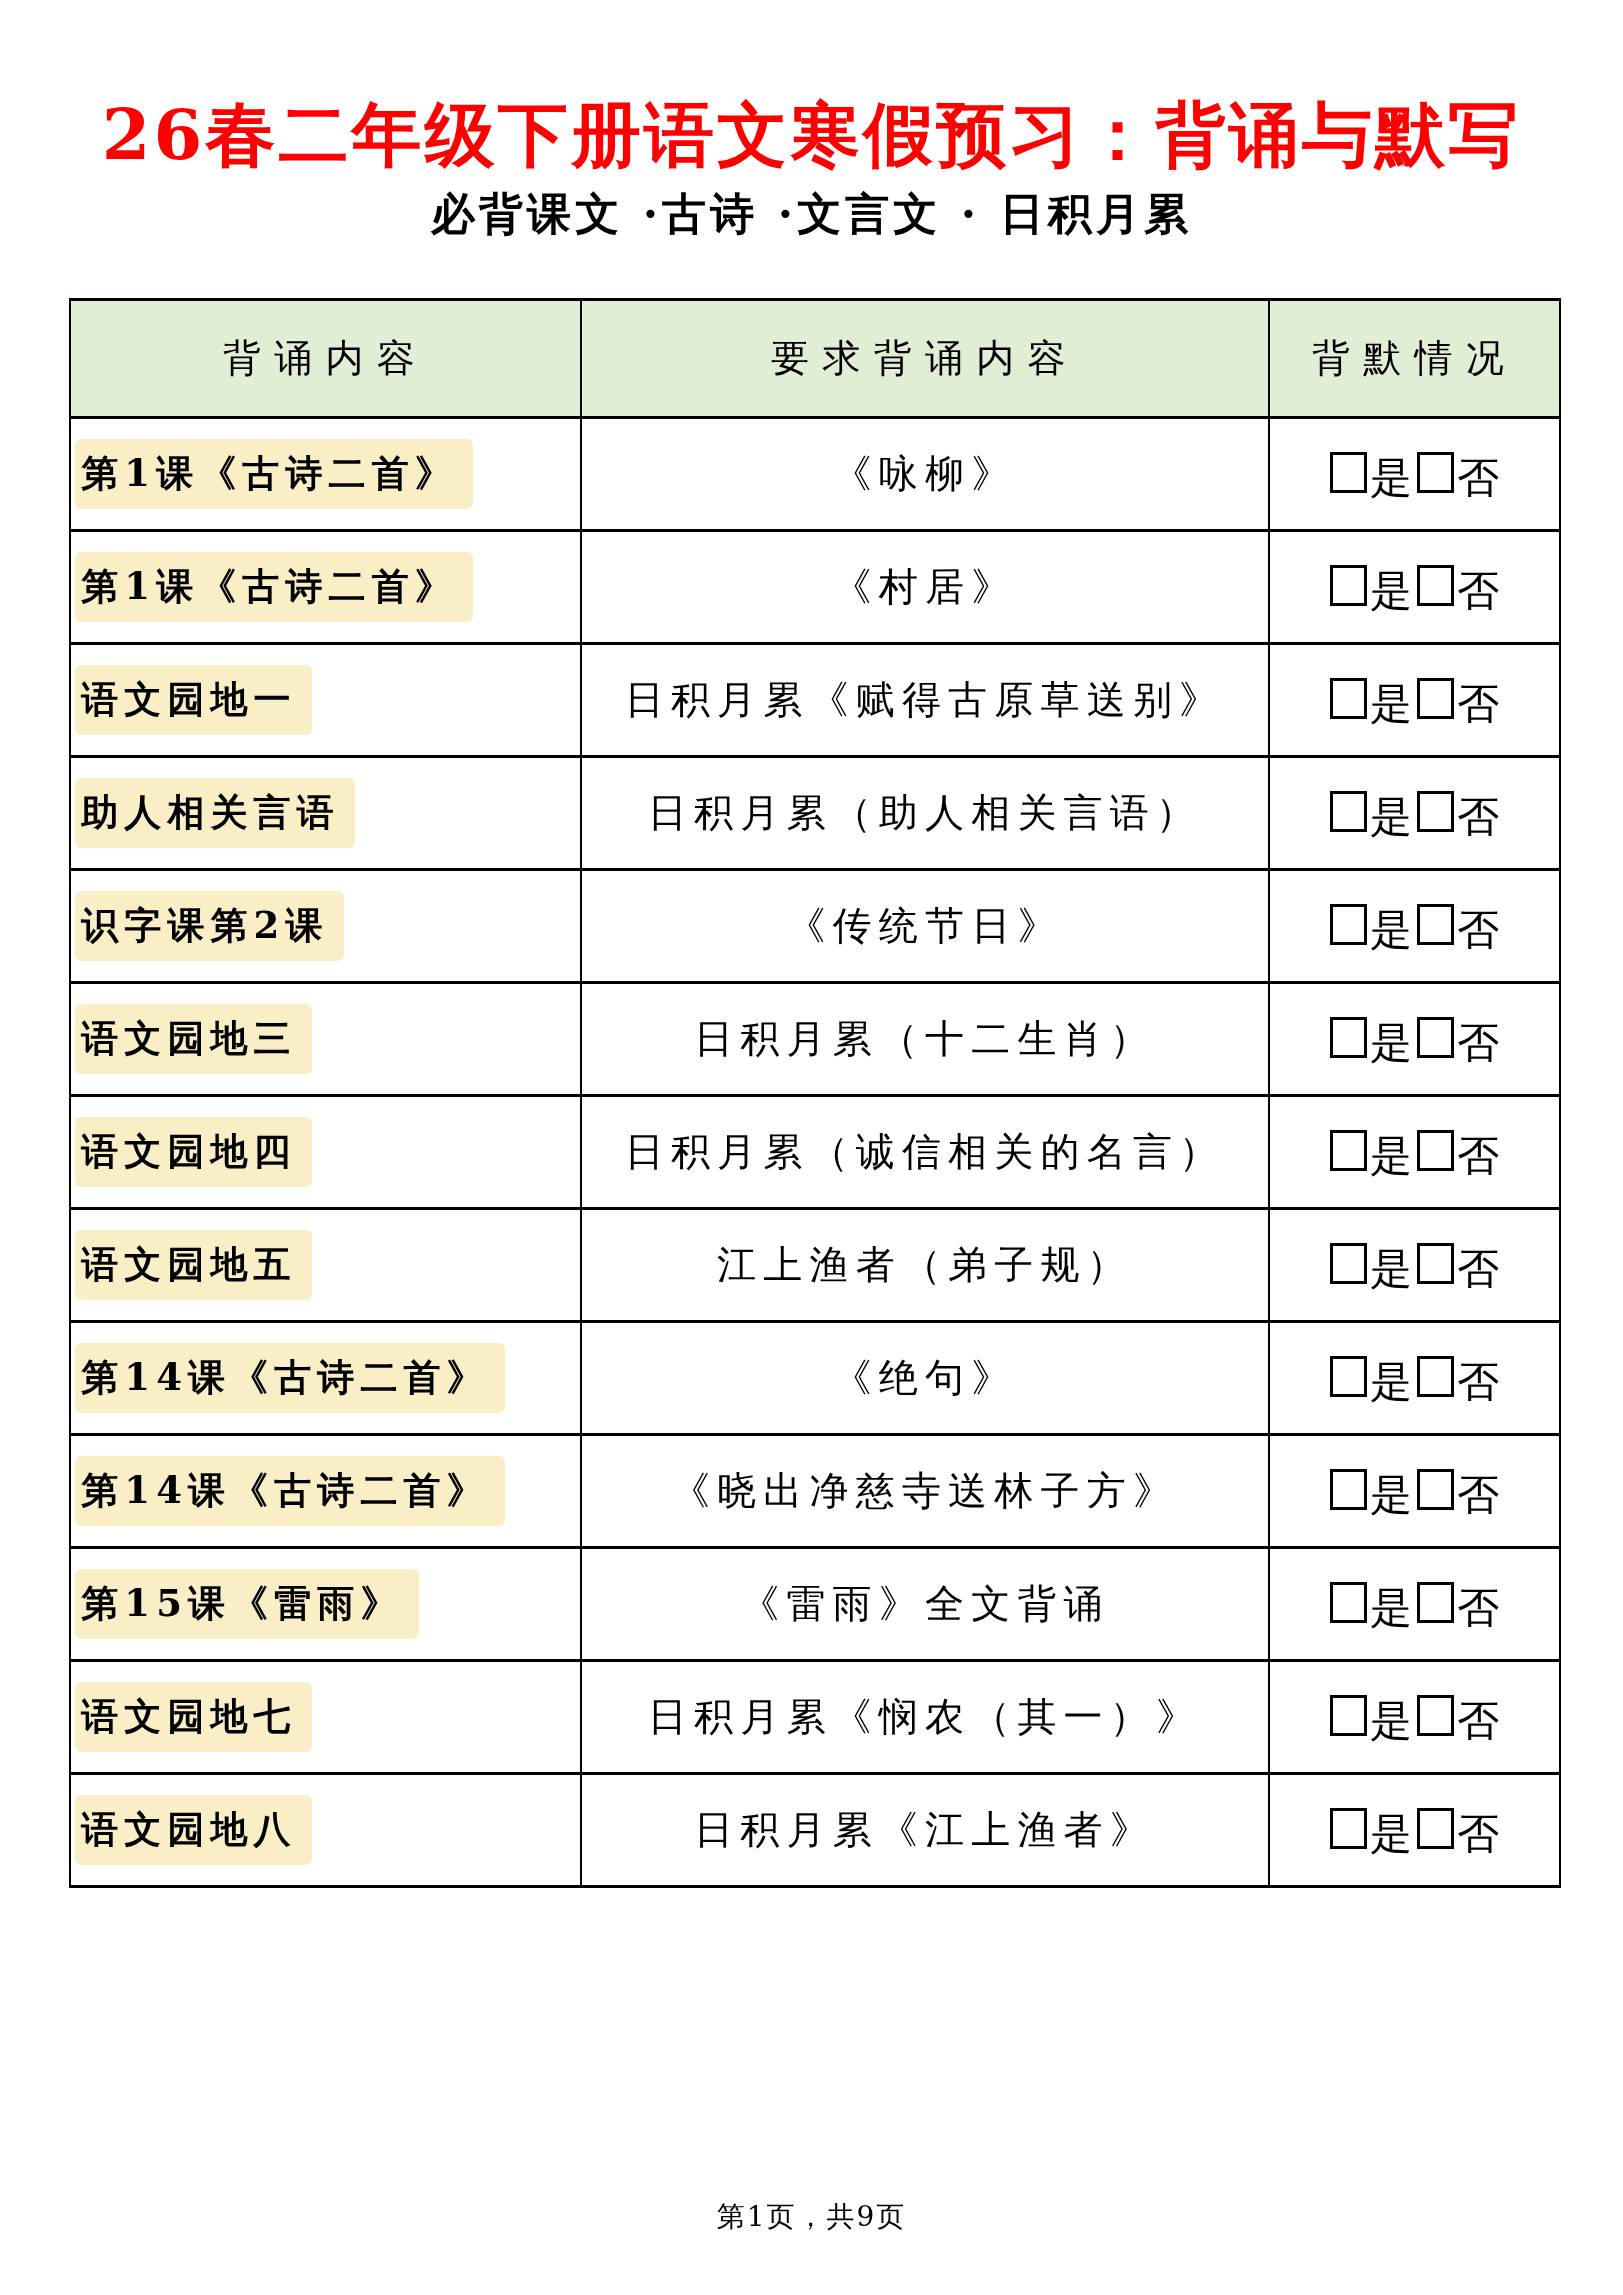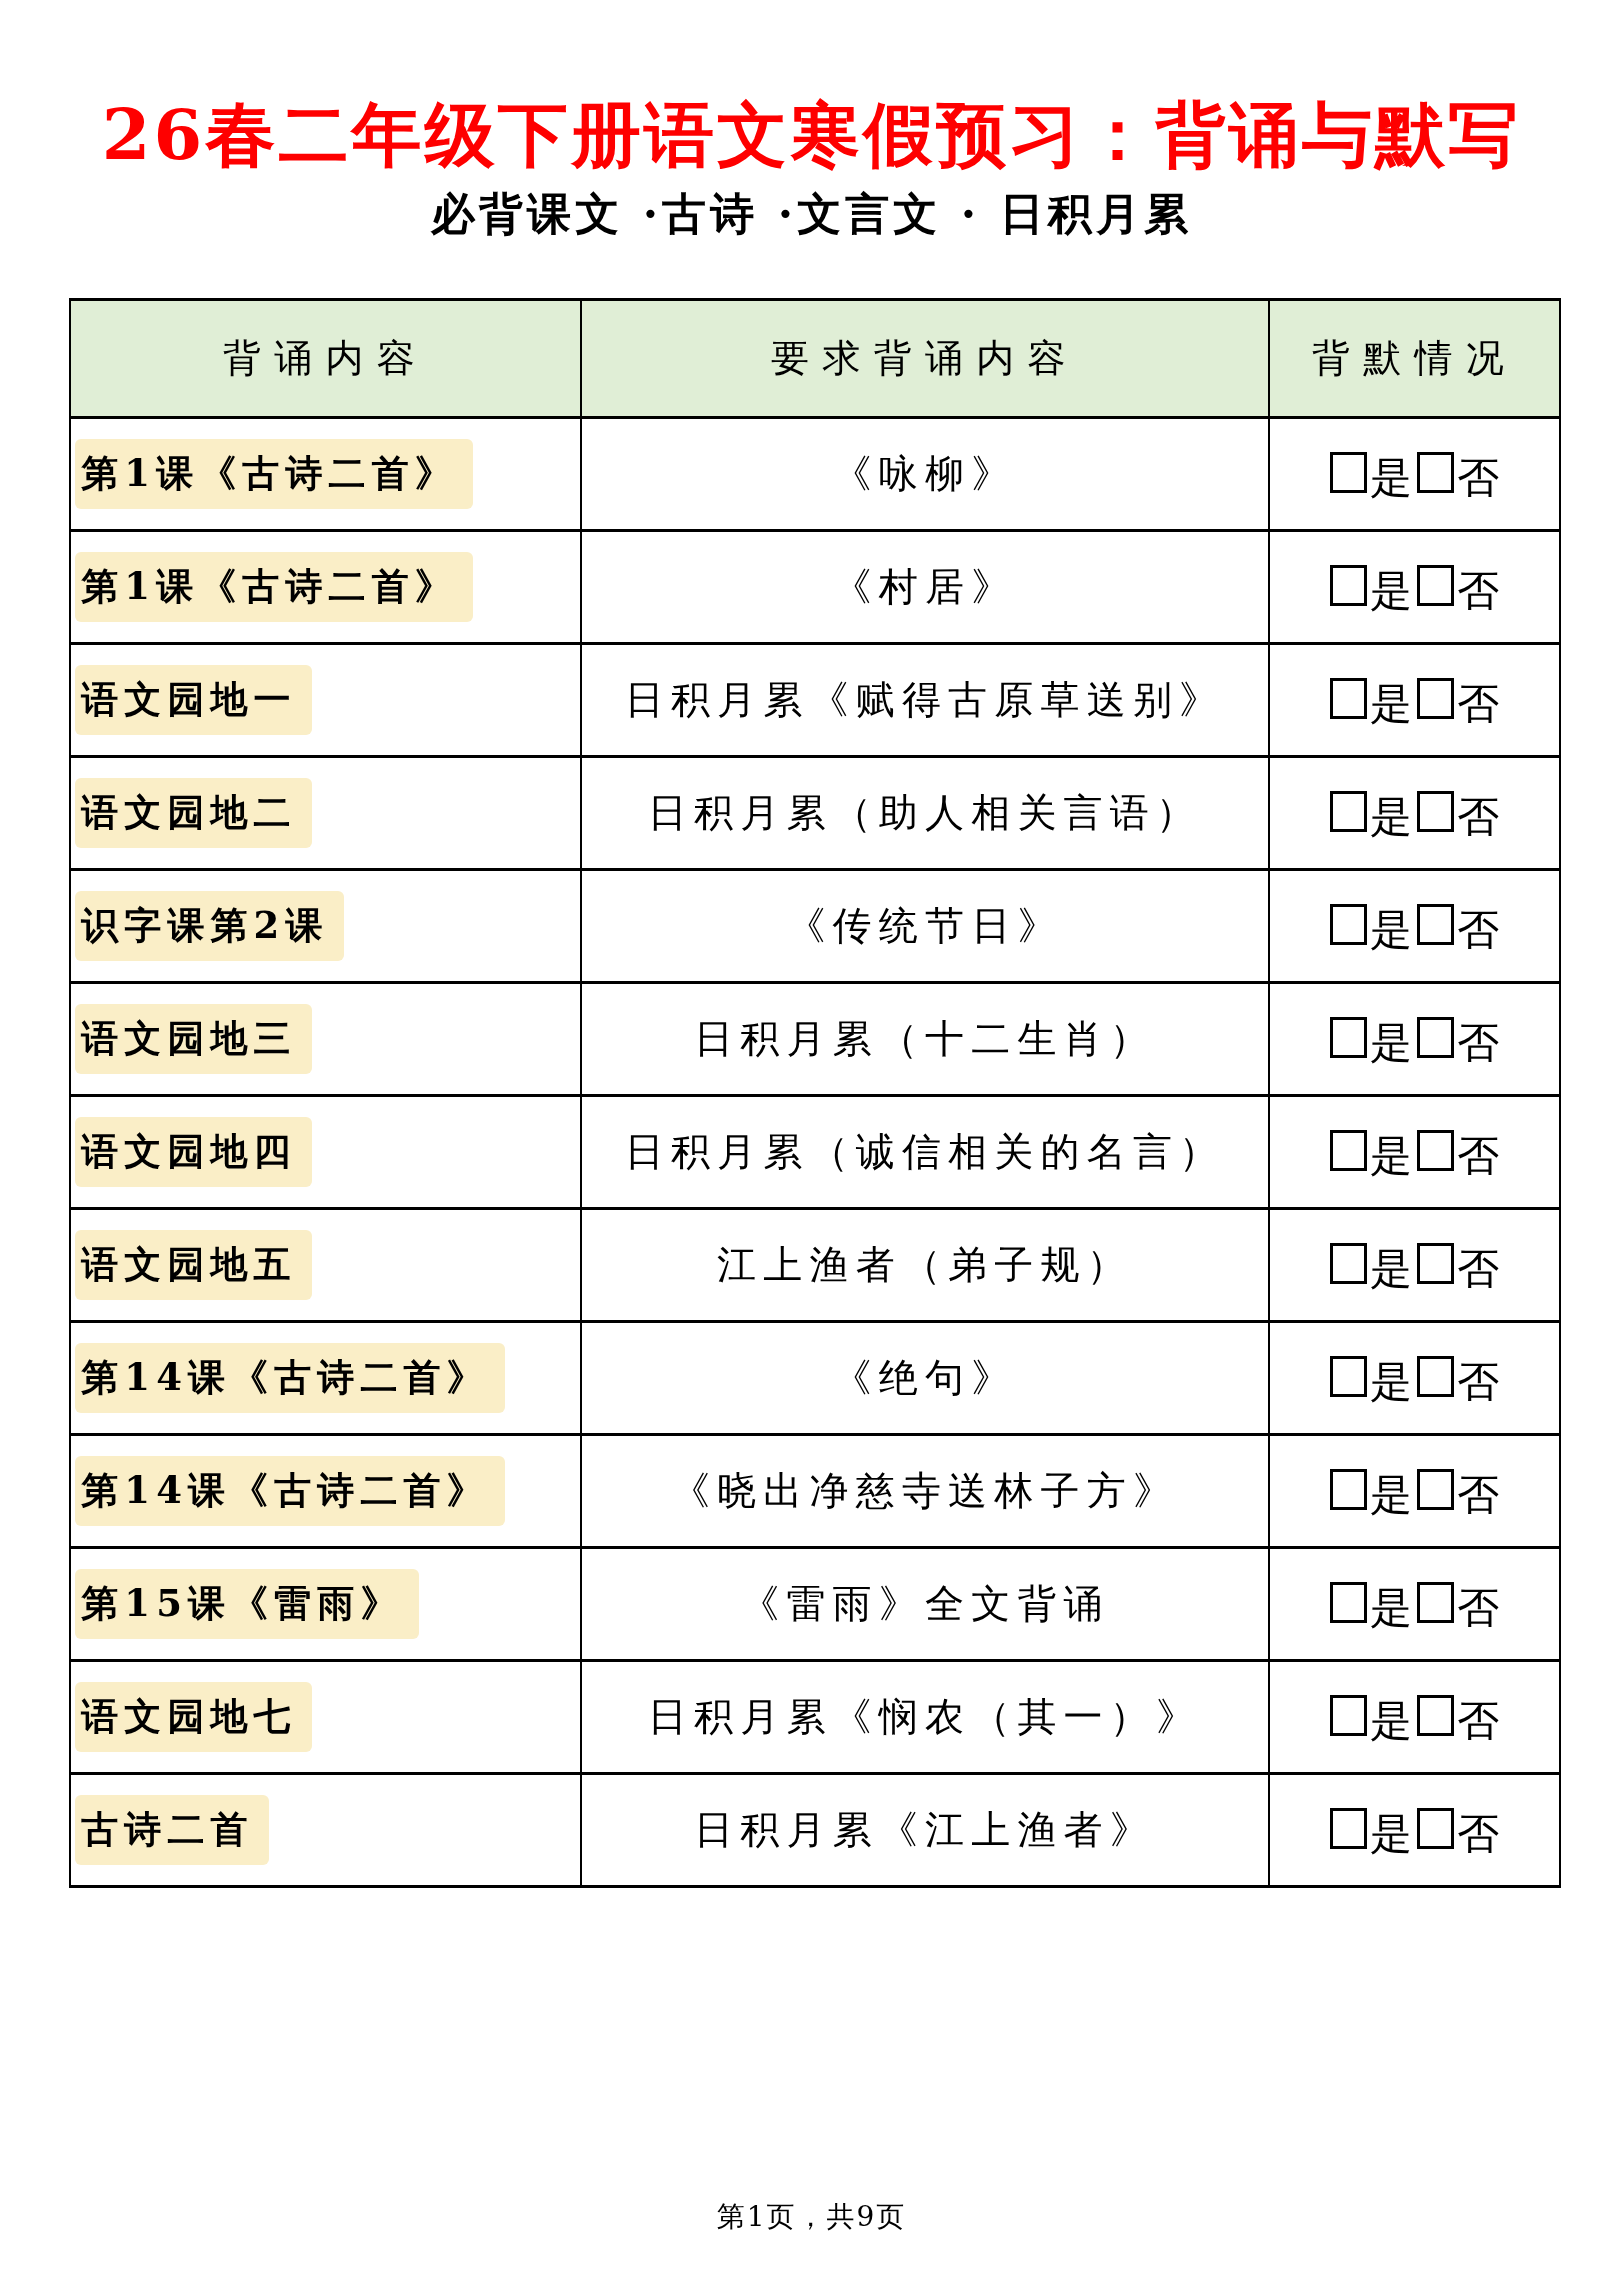--- a/index.html
+++ b/index.html
@@ -159,21 +159,21 @@
     <td class="c1">
       <span class="hl">语文园地一</span>
     </td>
     <td class="c2">日积月累《赋得古原草送别》</td>
     <td class="c3">
       <span class="cbx"></span><span class="cbl">是</span><span class="cbx"></span><span class="cbl">否</span>
     </td>
   </tr>
         <tr>
     <td class="c1">
-      <span class="hl">语文园地二</span>
+      <span class="hl">助人相关言语</span>
     </td>
     <td class="c2">日积月累（助人相关言语）</td>
     <td class="c3">
       <span class="cbx"></span><span class="cbl">是</span><span class="cbx"></span><span class="cbl">否</span>
     </td>
   </tr>
         <tr>
     <td class="c1">
       <span class="hl">识字课第2课</span>
     </td>
@@ -240,21 +240,21 @@
     <td class="c1">
       <span class="hl">语文园地七</span>
     </td>
     <td class="c2">日积月累《悯农（其一）》</td>
     <td class="c3">
       <span class="cbx"></span><span class="cbl">是</span><span class="cbx"></span><span class="cbl">否</span>
     </td>
   </tr>
         <tr>
     <td class="c1">
-      <span class="hl">古诗二首</span>
+      <span class="hl">语文园地八</span>
     </td>
     <td class="c2">日积月累《江上渔者》</td>
     <td class="c3">
       <span class="cbx"></span><span class="cbl">是</span><span class="cbx"></span><span class="cbl">否</span>
     </td>
   </tr>
       </tbody>
   </table>
 
   <div class="footer">第1页，共9页</div>

